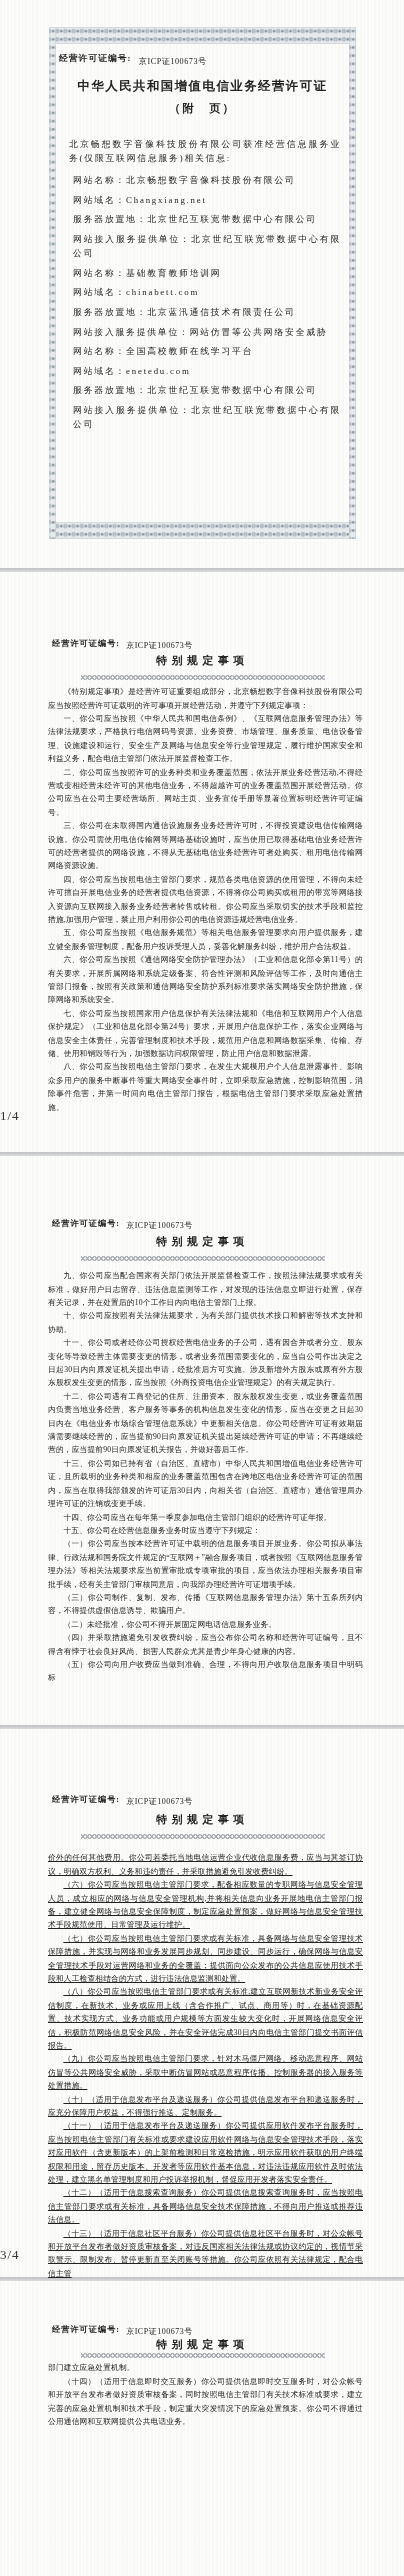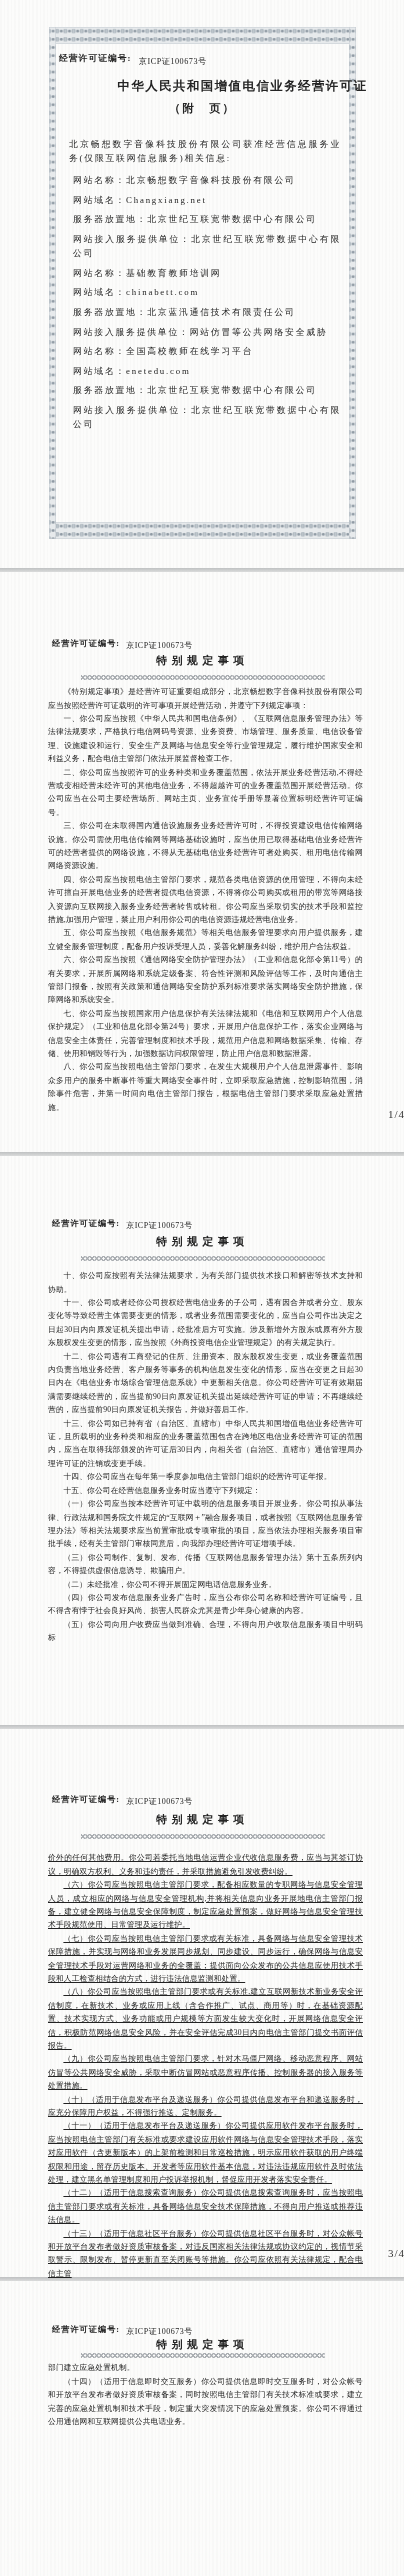--- a/index.html
+++ b/index.html
@@ -23,42 +23,42 @@
       radial-gradient(circle at 100% 50%, #b3bcc3 2.1px, transparent 2.6px);
     background-size:8.2px 8.2px;
     box-shadow:inset 0 0 0 0.5px #c3cad0;
   }
   .ornate.top{left:49px;top:27px;width:307px;height:17px;}
   .ornate.bottom{left:49px;top:522px;width:307px;height:17px;}
   .ornate.left{left:49px;top:27px;width:6.7px;height:512px;}
   .ornate.right{left:349px;top:27px;width:6.7px;height:512px;}
   .p1-hdr{position:absolute;left:59px;top:53px;font-size:8.8px;font-weight:600;letter-spacing:1px;}
   .p1-hdr .num{display:inline-block;transform:translateY(3.1px);margin-left:4.1px;font-weight:400;font-size:8.2px;letter-spacing:0.5px;}
-  .p1-title{position:absolute;left:49px;width:307px;top:78px;text-align:center;font-size:12.4px;font-weight:700;letter-spacing:1.5px;padding-left:40px;}
+  .p1-title{position:absolute;left:49px;width:307px;top:78px;text-align:center;font-size:12.4px;font-weight:700;letter-spacing:1.5px;}
   .p1-sub{position:absolute;left:49px;width:307px;top:101px;text-align:center;font-size:11.3px;font-weight:700;letter-spacing:2.1px;}
   .p1-body{position:absolute;left:69px;top:137px;width:272px;font-size:8.8px;line-height:14.4px;letter-spacing:1.8px;text-align:justify;}
   .p1-body .intro{margin:0;}
   .p1-body .entries{margin-top:7.2px;}
   .p1-body .entry{margin:5.2px 0 0 0;padding-left:4.1px;}
   
   .hdr{position:absolute;left:52px;font-size:8.2px;font-weight:600;letter-spacing:1px;}
   .hdr .num{display:inline-block;transform:translateY(2.1px);margin-left:3.1px;font-weight:400;font-size:8px;letter-spacing:0.5px;}
   .ptitle{position:absolute;left:0;width:100%;text-align:center;font-size:10.8px;font-weight:700;letter-spacing:4.6px;}
   .zigzag{
     position:absolute;left:50%;transform:translateX(-50%);
     width:244px;height:4.6px;opacity:.75;
     background-image:
       linear-gradient(135deg, transparent 40%, #8d9298 40% 60%, transparent 60%),
       linear-gradient(45deg, transparent 40%, #8d9298 40% 60%, transparent 60%);
     background-size:4.6px 4.6px;
   }
   .pbody{position:absolute;left:48px;width:315px;font-size:7.7px;line-height:13.4px;letter-spacing:0.2px;text-align:justify;color:#222;}
   .pbody p{margin:0;text-indent:2em;}
   .pbody p.cont{text-indent:0;}
-  .pnum{position:absolute;left:0;width:100%;text-align:right;font-size:11px;letter-spacing:1px;color:#333;}
+  .pnum{position:absolute;left:0;width:100%;text-align:left;font-size:13px;letter-spacing:1px;color:#333;}
   
   #page1{height:568px;}
   #page2{height:580px;} #page2 .hdr{top:66px;} #page2 .ptitle{top:82px;} #page2 .zigzag{top:103px;} #page2 .pbody{top:113px;} #page2 .pnum{top:536px;}
   #page3{height:569px;} #page3 .hdr{top:62px;} #page3 .ptitle{top:79px;} #page3 .zigzag{top:100px;} #page3 .pbody{top:113px;} #page3 .pnum{top:533px;margin-top:37px;}
   #page4{height:548px;} #page4 .hdr{top:65px;} #page4 .ptitle{top:84px;} #page4 .zigzag{top:105px;} #page4 .pbody{top:122px;text-decoration:underline;} #page4 .pnum{top:518px;}
   #page5{height:591px;} #page5 .hdr{top:43px;}  #page5 .ptitle{top:57px;} #page5 .zigzag{top:72px;} #page5 .pbody{top:80px;}
 </style>
 </head>
 <body>
 
@@ -122,30 +122,31 @@
   <div class="page-gap"></div>
 
   <div class="page" id="page3">
     <div class="hdr">
       <span>经营许可证编号:</span>
       <span class="num">京ICP证100673号</span>
     </div>
     <div class="ptitle">特别规定事项</div>
     <div class="zigzag"></div>
     <div class="pbody">
+      <p>九、你公司应当配合国家有关部门依法开展监督检查工作，按照法律法规要求或有关标准，做好用户日志留存、违法信息监测等工作，对发现的违法信息立即进行处置，保存有关记录，并在处置后的10个工作日内向电信主管部门上报。</p>
       <p>十、你公司应按照有关法律法规要求，为有关部门提供技术接口和解密等技术支持和协助。</p>
       <p>十一、你公司或者经你公司授权经营电信业务的子公司，遇有因合并或者分立、股东变化等导致经营主体需要变更的情形，或者业务范围需要变化的，应当自公司作出决定之日起30日内向原发证机关提出申请，经批准后方可实施。涉及新增外方股东或原有外方股东股权发生变更的情形，应当按照《外商投资电信企业管理规定》的有关规定执行。</p>
       <p>十二、你公司遇有工商登记的住所、注册资本、股东股权发生变更，或业务覆盖范围内负责当地业务经营、客户服务等事务的机构信息发生变化的情形，应当在变更之日起30日内在《电信业务市场综合管理信息系统》中更新相关信息。你公司经营许可证有效期届满需要继续经营的，应当提前90日向原发证机关提出延续经营许可证的申请；不再继续经营的，应当提前90日向原发证机关报告，并做好善后工作。</p>
       <p>十三、你公司如已持有省（自治区、直辖市）中华人民共和国增值电信业务经营许可证，且所载明的业务种类和相应的业务覆盖范围包含在跨地区电信业务经营许可证的范围内，应当在取得我部颁发的许可证后30日内，向相关省（自治区、直辖市）通信管理局办理许可证的注销或变更手续。</p>
       <p>十四、你公司应当在每年第一季度参加电信主管部门组织的经营许可证年报。</p>
       <p>十五、你公司在经营信息服务业务时应当遵守下列规定：</p>
       <p>（一）你公司应当按本经营许可证中载明的信息服务项目开展业务。你公司拟从事法律、行政法规和国务院文件规定的“互联网＋”融合服务项目，或者按照《互联网信息服务管理办法》等相关法规要求应当前置审批或专项审批的项目，应当依法办理相关服务项目审批手续，经有关主管部门审核同意后，向我部办理经营许可证增项手续。</p>
       <p>（三）你公司制作、复制、发布、传播《互联网信息服务管理办法》第十五条所列内容，不得提供虚假信息诱导、欺骗用户。</p>
       <p>（二）未经批准，你公司不得开展固定网电话信息服务业务。</p>
-      <p>（四）你公司发布信息服务业务广告时，应当公布你公司名称和经营许可证编号，且不得含有悖于社会良好风尚、损害人民群众尤其是青少年身心健康的内容。</p>
+      <p>（四）并采取措施避免引发收费纠纷，应当公布你公司名称和经营许可证编号，且不得含有悖于社会良好风尚、损害人民群众尤其是青少年身心健康的内容。</p>
       <p>（五）你公司向用户收费应当做到准确、合理，不得向用户收取信息服务项目中明码标</p>
     </div>
     <div class="pnum">2/4</div>
   </div>
 
   <div class="page-gap"></div>
 
   <div class="page" id="page4">
     <div class="hdr">
       <span>经营许可证编号:</span>

